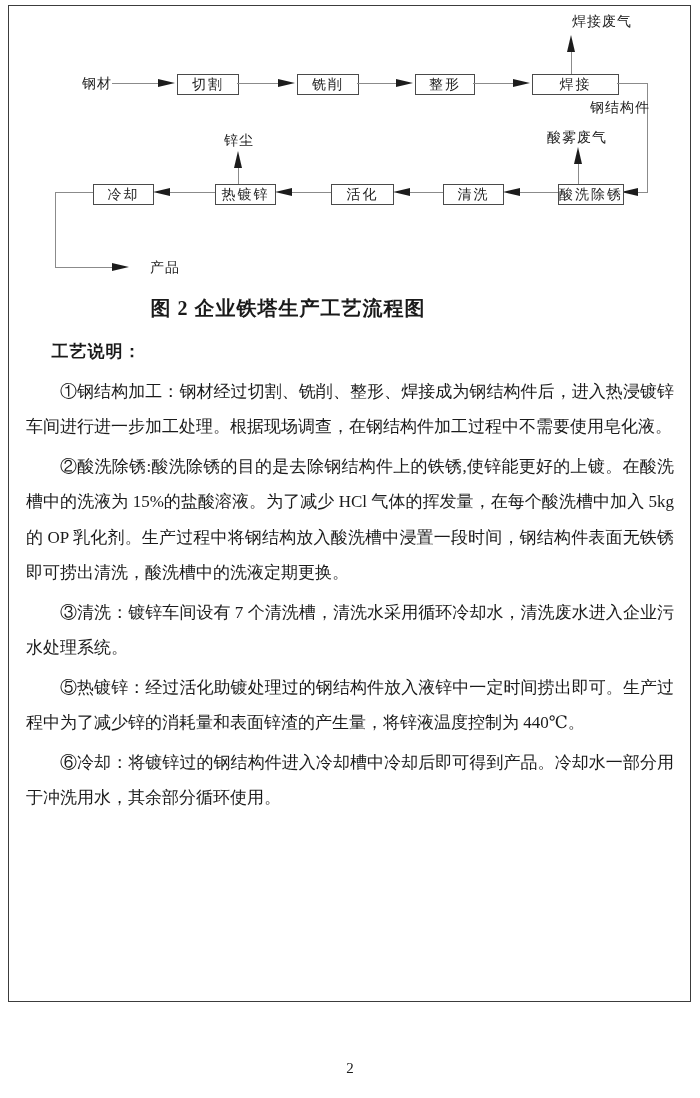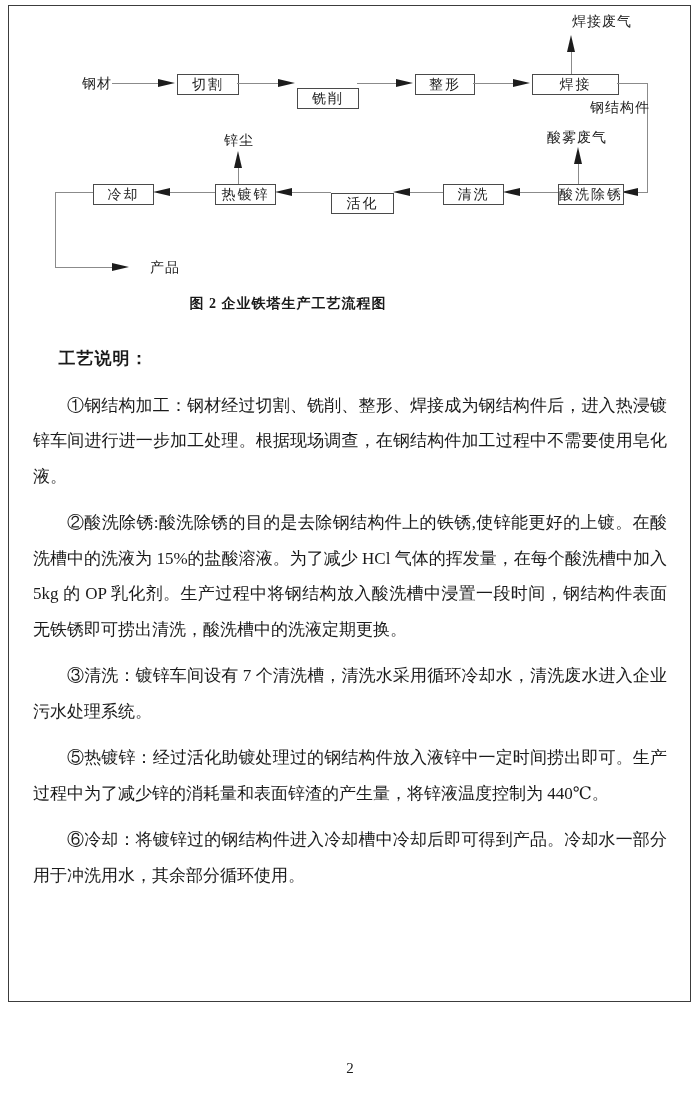--- a/index.html
+++ b/index.html
@@ -31,30 +31,30 @@
   .hline{position:absolute;height:1px;background:#8b8b8b;}
   .vline{position:absolute;width:1px;background:#8b8b8b;}
   .ah{position:absolute;width:0;height:0;border-style:solid;}
   .ah-right{border-width:4px 0 4px 17px;border-color:transparent transparent transparent #1c1c1c;}
   .ah-left{border-width:4px 17px 4px 0;border-color:transparent #1c1c1c transparent transparent;}
   .ah-up{border-width:17px 4px 0 4px;border-color:transparent transparent transparent transparent;
          border-bottom:17px solid #1c1c1c;border-top:0;}
   
   .caption{
     position:absolute;left:0;top:295px;width:576px;
-    text-align:center;font-weight:bold;font-size:14px;letter-spacing:1px;
+    text-align:center;font-weight:bold;font-size:20px;letter-spacing:1px;
   }
   .doc-body{
     position:absolute;left:22px;top:330px;width:656px;
     font-size:17px;line-height:35.5px;text-align:justify;
   }
   .sec-heading{
     font-weight:bold;letter-spacing:1px;text-indent:1.5em;
   }
-  .para{margin:11px;text-indent:2em;}
+  .para{margin:4px;text-indent:2em;}
   .page-num{
     position:absolute;left:0;top:1060px;width:700px;
     text-align:center;font-size:15px;
   }
 </style>
 </head>
 <body>
 
 <div class="page-frame"></div>
 
@@ -63,21 +63,21 @@
   <span class="fc-label" style="left:82px;top:75px;">钢材</span>
 
   <div class="hline" style="left:112px;top:83px;width:47px;"></div>
   <div class="ah ah-right" style="left:158px;top:79px;"></div>
 
   <div class="fc-box" style="left:177px;top:74px;width:60px;">切割</div>
 
   <div class="hline" style="left:237px;top:83px;width:41px;"></div>
   <div class="ah ah-right" style="left:278px;top:79px;"></div>
 
-  <div class="fc-box" style="left:297px;top:88px;width:60px;">铣削</div>
+  <div class="fc-box" style="left:297px;top:74px;width:60px;">铣削</div>
 
   <div class="hline" style="left:357px;top:83px;width:39px;"></div>
   <div class="ah ah-right" style="left:396px;top:79px;"></div>
 
   <div class="fc-box" style="left:415px;top:74px;width:58px;">整形</div>
 
   <div class="hline" style="left:473px;top:83px;width:40px;"></div>
   <div class="ah ah-right" style="left:513px;top:79px;"></div>
 
   <div class="fc-box" style="left:532px;top:74px;width:85px;">焊接</div>
@@ -95,21 +95,21 @@
   <span class="fc-label" style="left:547px;top:129px;text-align:right;">酸雾废气</span>
   <div class="vline" style="left:578px;top:164px;height:20px;"></div>
   <div class="ah ah-up" style="left:574px;top:147px;"></div>
 
   <span class="fc-label" style="left:224px;top:132px;">锌尘</span>
   <div class="vline" style="left:238px;top:168px;height:16px;"></div>
   <div class="ah ah-up" style="left:234px;top:151px;"></div>
 
   <div class="fc-box" style="left:93px;top:184px;width:59px;">冷却</div>
   <div class="fc-box" style="left:215px;top:184px;width:59px;">热镀锌</div>
-  <div class="fc-box" style="left:331px;top:184px;width:61px;margin-top:9px;">活化</div>
+  <div class="fc-box" style="left:331px;top:184px;width:61px;">活化</div>
   <div class="fc-box" style="left:443px;top:184px;width:59px;">清洗</div>
   <div class="fc-box" style="left:558px;top:184px;width:64px;">酸洗除锈</div>
 
   <div class="hline" style="left:519px;top:192px;width:39px;"></div>
   <div class="ah ah-left" style="left:503px;top:188px;"></div>
 
   <div class="hline" style="left:409px;top:192px;width:34px;"></div>
   <div class="ah ah-left" style="left:393px;top:188px;"></div>
 
   <div class="hline" style="left:291px;top:192px;width:40px;"></div>

